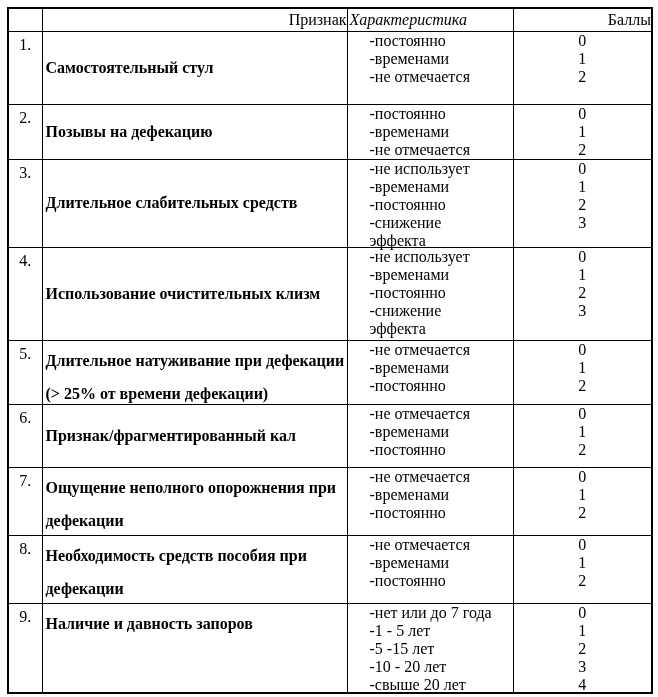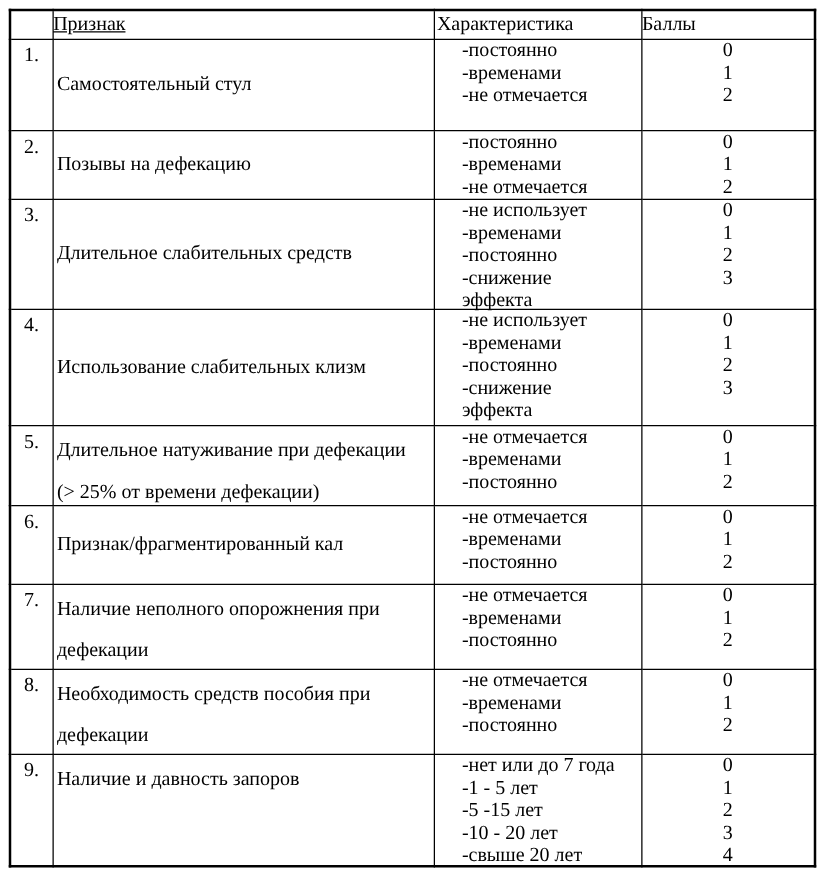--- a/index.html
+++ b/index.html
@@ -22,23 +22,23 @@
   .score-table th, .score-table td {
     border: 1px solid #000;
     padding: 0;
     font-weight: normal;
     vertical-align: middle;
   }
 
   
   thead tr { height: 23px; }
   th.h-num  {}
-  th.h-feat { text-align: left; text-decoration: underline; }
-  th.h-char { text-align: left; padding-left: 2px; }
-  th.h-score{ text-align: left; }
+  th.h-feat { text-align: right; }
+  th.h-char { text-align: left; padding-left: 2px; font-style: italic; }
+  th.h-score{ text-align: right; }
 
   
   col.w-num   { width: 34px; }
   col.w-feat  { width: 305px; }
   col.w-char  { width: 166px; }
   col.w-score { width: 139px; }
 
   
   tbody tr:nth-child(1) { height: 73px; }
   tbody tr:nth-child(2) { height: 55px; }
@@ -60,21 +60,21 @@
   tbody tr:nth-child(7) .stack { height: 66px; }
   tbody tr:nth-child(8) .stack { height: 66px; }
   tbody tr:nth-child(9) .stack { height: 88px; }
 
   td.c-num {
     vertical-align: top;
     text-align: center;
     padding-top: 4px;
   }
   td.c-feat { padding-left: 3px; line-height: 20px; }
-  td.c-feat .feat-line { padding: 0; }
+  td.c-feat .feat-line { padding: 0; font-weight: bold; }
   
   tbody tr:nth-child(5) td.c-feat,
   tbody tr:nth-child(7) td.c-feat,
   tbody tr:nth-child(8) td.c-feat,
   tbody tr:nth-child(9) td.c-feat { vertical-align: top; padding-top: 10px; }
   tbody tr:nth-child(5) td.c-feat .feat-line:not(:last-child),
   tbody tr:nth-child(7) td.c-feat .feat-line:not(:last-child),
   tbody tr:nth-child(8) td.c-feat .feat-line:not(:last-child) { margin-bottom: 13px; }
 
   td.c-char { vertical-align: top; }
@@ -166,21 +166,21 @@
               <div class="score-line">0</div>
               <div class="score-line">1</div>
               <div class="score-line">2</div>
               <div class="score-line">3</div>
             </div>
           </td>
         </tr>
         <tr>
           <td class="c-num">4.</td>
           <td class="c-feat">
-            <div class="feat-line">Использование слабительных клизм</div>
+            <div class="feat-line">Использование очистительных клизм</div>
           </td>
           <td class="c-char">
             <div class="stack">
               <div class="char-line">-не использует</div>
               <div class="char-line">-временами</div>
               <div class="char-line">-постоянно</div>
               <div class="char-line">-снижение</div>
               <div class="char-line">эффекта</div>
             </div>
           </td>
@@ -230,21 +230,21 @@
             <div class="stack">
               <div class="score-line">0</div>
               <div class="score-line">1</div>
               <div class="score-line">2</div>
             </div>
           </td>
         </tr>
         <tr>
           <td class="c-num">7.</td>
           <td class="c-feat">
-            <div class="feat-line">Наличие неполного опорожнения при</div>
+            <div class="feat-line">Ощущение неполного опорожнения при</div>
             <div class="feat-line">дефекации</div>
           </td>
           <td class="c-char">
             <div class="stack">
               <div class="char-line">-не отмечается</div>
               <div class="char-line">-временами</div>
               <div class="char-line">-постоянно</div>
             </div>
           </td>
           <td class="c-score">

